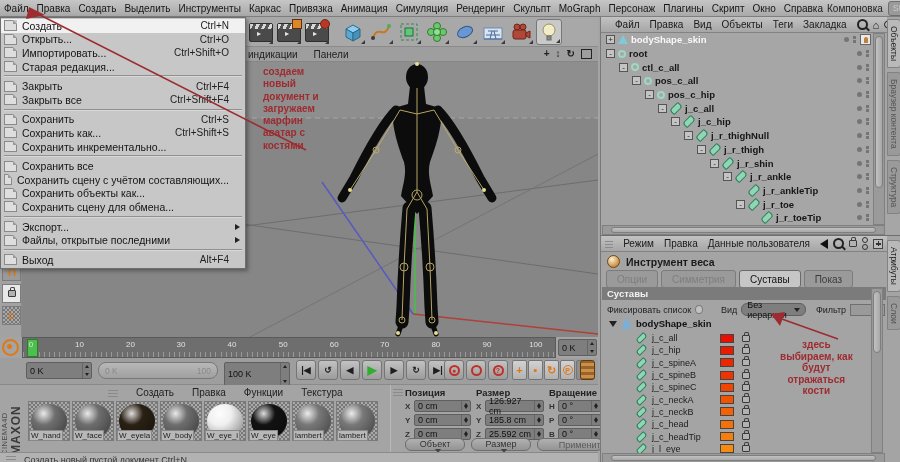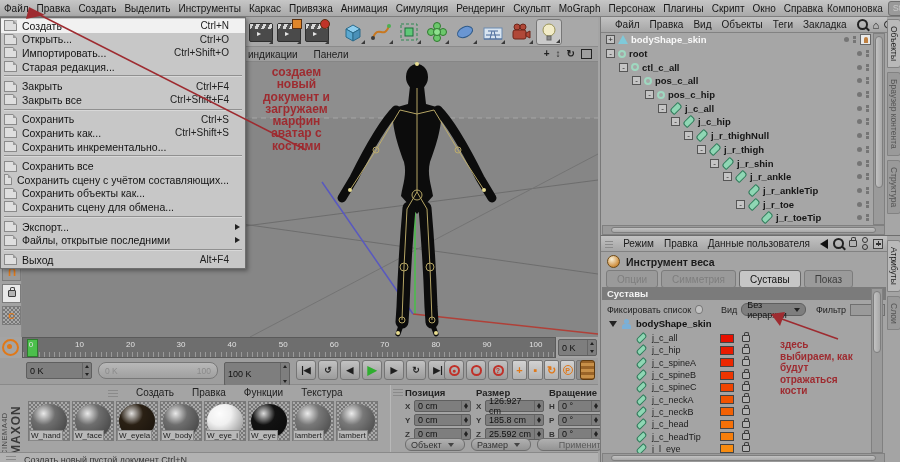--- a/index.html
+++ b/index.html
@@ -136,21 +136,21 @@
   .coords{left:390px;top:385px;width:208px;height:67px;background:#a4a4a4;border-left:1px solid #b8b8b8;box-sizing:border-box;}
   .cc-grid{position:absolute;left:14px;top:2px;display:flex;gap:5px;}
   .cc-col{display:flex;flex-direction:column;}
   .cc-col.c1{width:66px;} .cc-col.c2{width:68px;} .cc-col.c3{width:52px;}
   .cc-head{font-size:9.5px;font-weight:bold;color:#222;height:12px;}
   .cc-row{display:flex;align-items:center;height:14px;gap:2px;}
   .cc-k{width:7px;font-size:8px;color:#333;font-weight:bold;}
   .cc-field{flex:1;height:12px;}
   .cc-bottom{position:absolute;left:14px;top:53px;display:flex;gap:6px;}
   .drop{height:13px;background:linear-gradient(#b0b0b0,#949494);border:1px solid #6e6e6e;border-radius:6px;
-        display:flex;align-items:center;font-size:9px;color:#333;padding:0 5px;box-sizing:border-box;}
+        display:flex;align-items:center;font-size:9px;color:#333;padding:0 5px;box-sizing:border-box;flex-direction:column;}
   .drop .arr{margin-left:auto;border-left:3px solid transparent;border-right:3px solid transparent;border-top:4px solid #444;margin-left:6px;}
   .drop.w1{width:60px;} .drop.w2{width:60px;}
   .applybtn{width:66px;height:13px;background:linear-gradient(#b0b0b0,#949494);border:1px solid #6e6e6e;border-radius:6px;
         font-size:9px;color:#5a5a5a;display:flex;align-items:center;justify-content:center;box-sizing:border-box;padding-left:24px;}
 
   
   .panelmenu{background:linear-gradient(#c2c2c2,#a6a6a6);border-bottom:1px solid #828282;display:flex;align-items:center;
              gap:10px;box-sizing:border-box;padding:0 4px;}
   .pm-item{font-size:10px;color:#1a1a1a;white-space:nowrap;}
   .icon-row{margin-left:auto;display:flex;gap:5px;align-items:center;}
@@ -232,21 +232,21 @@
 
   
   .statusbar{left:0;top:452px;width:598px;height:10px;background:#b2b2b2;border-top:1px solid #8a8a8a;
              box-sizing:border-box;overflow:hidden;display:flex;gap:8px;padding-left:6px;}
   .statustext{font-size:9px;color:#333;margin-top:2px;white-space:nowrap;}
 
   
   .anno{left:0;top:0;width:900px;height:462px;pointer-events:none;z-index:60;}
   .note{position:absolute;font-weight:bold;}
   .note div{white-space:nowrap;}
-  .note1{left:263px;top:66px;font-size:12px;line-height:12.3px;text-align:center;}
+  .note1{left:263px;top:66px;font-size:10px;line-height:12.3px;}
   .note2{left:780px;top:339px;font-size:10px;line-height:11.5px;}
 </style>
 </head>
 <body>
 
 <div class="stage">
 
   <div class="abs viewport">
     <svg width="598" height="275" viewBox="0 0 598 275">
       <line x1="0" y1="56" x2="598" y2="56" stroke="#a6a6a6" stroke-dasharray="5 4"></line>
@@ -1210,21 +1210,21 @@
   <div class="abs note note1" style="color: rgb(158, 43, 48);">
 
   <div>создаем</div>
       <div>новый</div>
       <div>документ и</div>
       <div>загружаем</div>
       <div>марфин</div>
       <div>аватар с</div>
       <div>костями</div>
     </div>
-  <div class="abs note note2" style="color: rgb(158, 43, 48);">
+  <div class="abs note note2" style="color: rgb(158, 43, 48); text-align: center;">
 
   <div>здесь</div>
       <div>выбираем, как</div>
       <div>будут</div>
       <div>отражаться</div>
       <div>кости</div>
     </div>
 
 </div>
 

